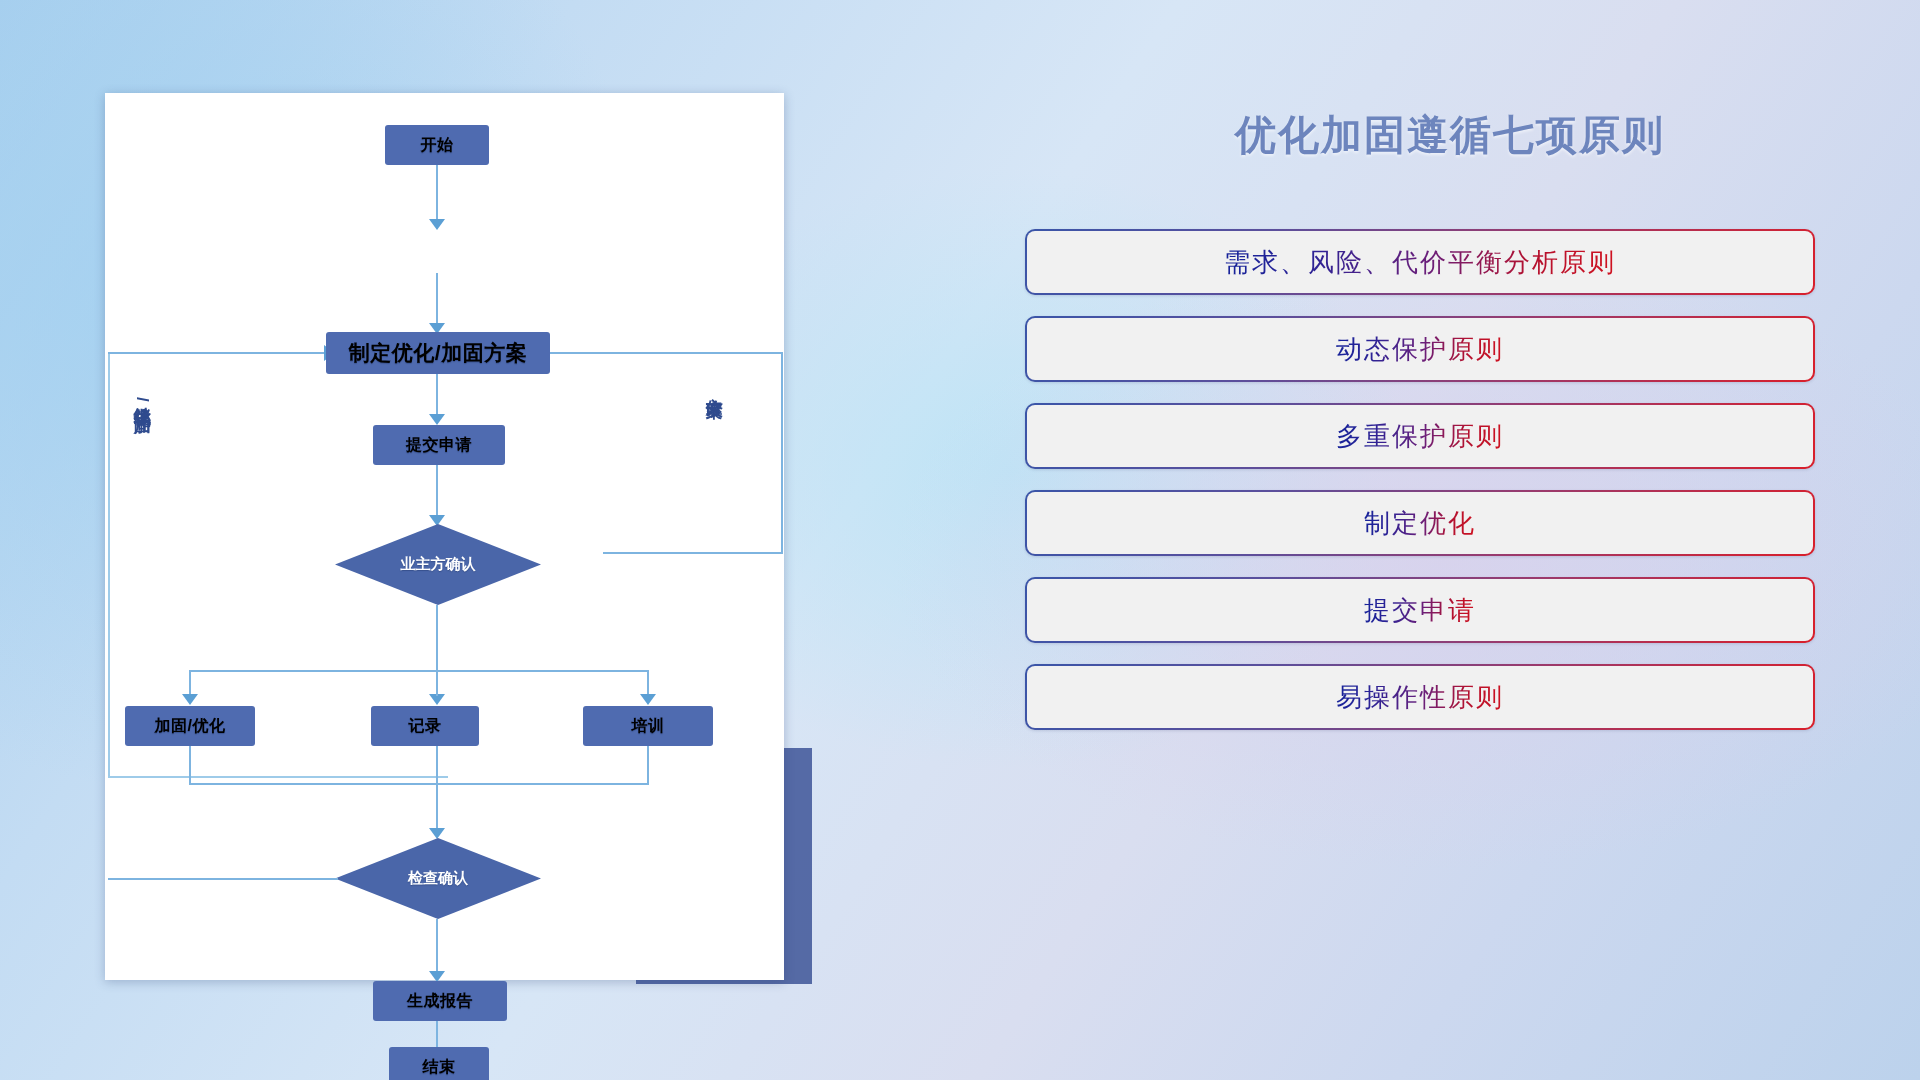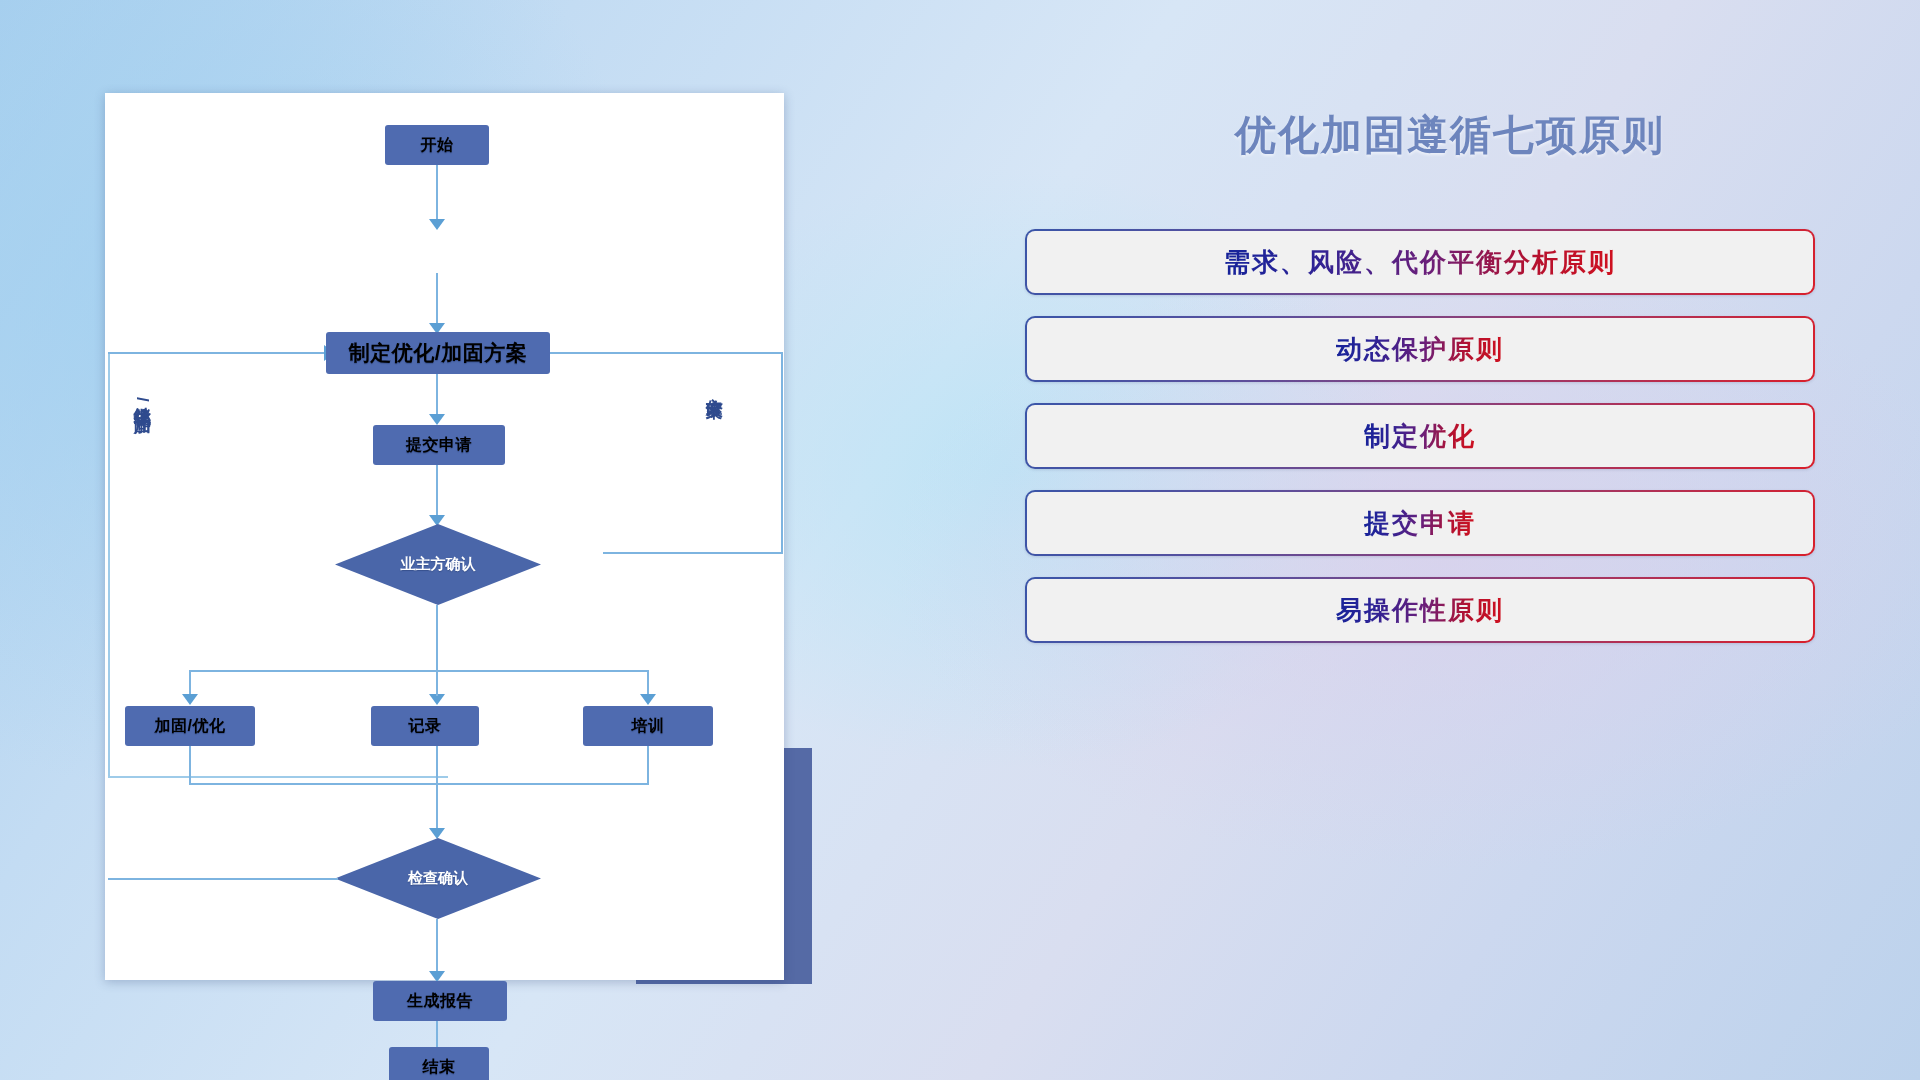--- a/index.html
+++ b/index.html
@@ -93,21 +93,21 @@
     background-image:
       linear-gradient(#f1f1f1,#f1f1f1),
       linear-gradient(118deg,#3a55a8 0%,#5b4f9c 30%,#9a3a6d 62%,#d91f2b 100%);
     background-origin:border-box;
     background-clip:padding-box,border-box;
     border:2px solid transparent;
     display:flex; align-items:center; justify-content:center;
     box-shadow:0 1px 3px rgba(50,60,110,.16);
   }
   .p-text {
-    font-size:26px; font-weight:bold; letter-spacing:2px;
+    font-size:26px; font-weight:normal; letter-spacing:2px;
     background:linear-gradient(95deg,#16239a 0%,#2c2396 22%,#6a1f7a 52%,#b4112f 78%,#d0111f 100%);
     -webkit-background-clip:text; background-clip:text;
     -webkit-text-fill-color:transparent; color:transparent;
   }
 </style>
 </head>
 <body>
 
 <div id="left-panel">
 
@@ -204,20 +204,23 @@
 
   <div id="principle-list">
 
     <div class="p-item">
       <span class="p-text">需求、风险、代价平衡分析原则</span>
     </div>
     <div class="p-item">
       <span class="p-text">动态保护原则</span>
     </div>
     <div class="p-item">
+      <span class="p-text">多重保护原则</span>
+    </div>
+    <div class="p-item">
       <span class="p-text">制定优化</span>
     </div>
     <div class="p-item">
       <span class="p-text">提交申请</span>
     </div>
     <div class="p-item">
       <span class="p-text">易操作性原则</span>
     </div>
 
   </div>

